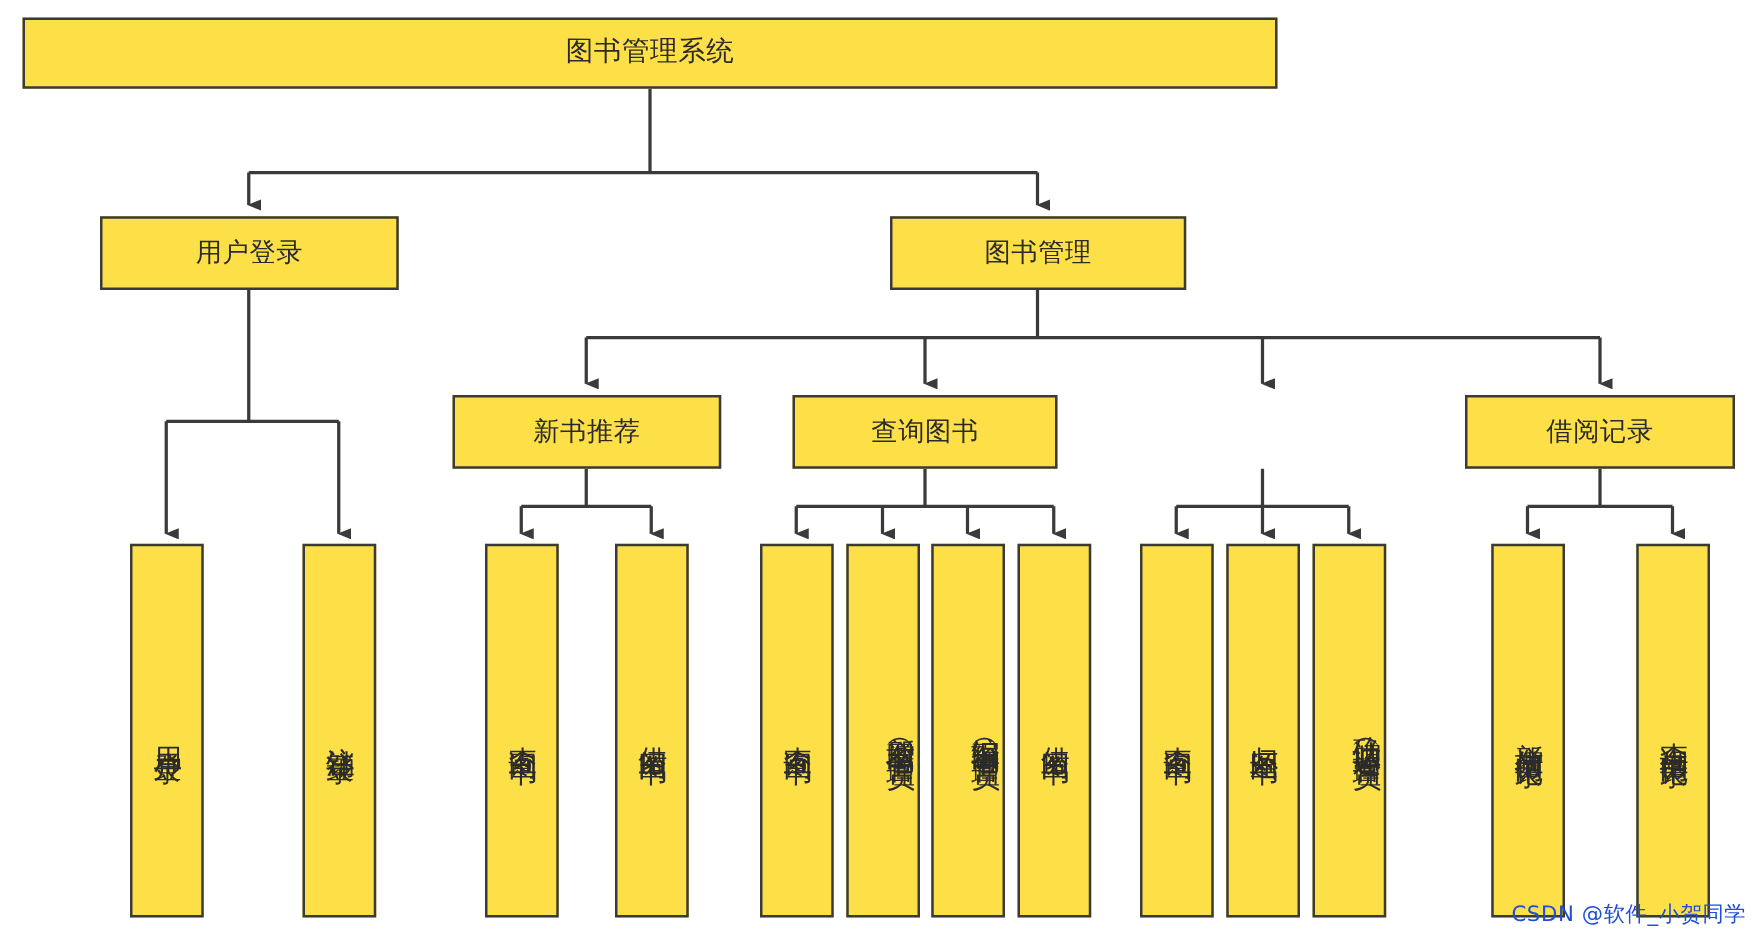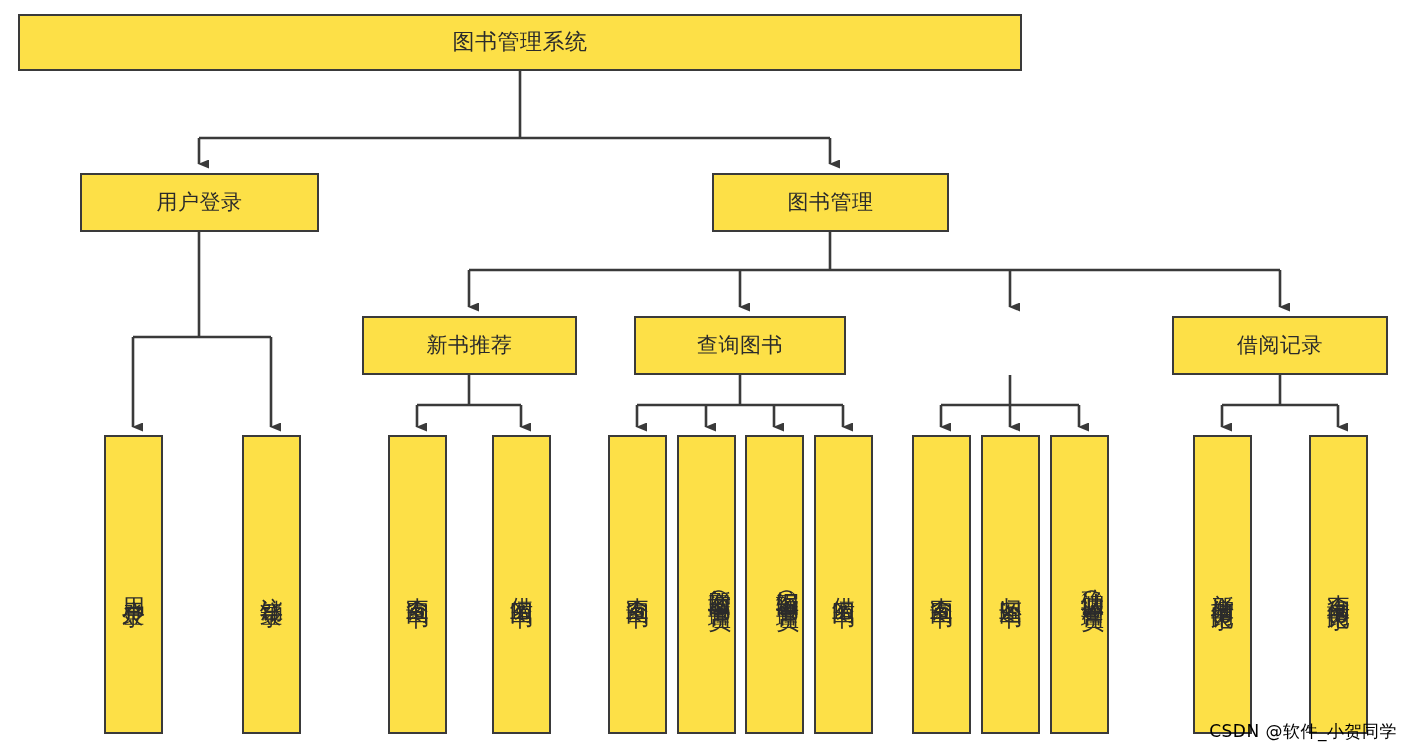--- a/index.html
+++ b/index.html
@@ -63,21 +63,21 @@
     align-items: flex-start;
   }
   .node.vert.centered {
     align-items: center;
   }
   #watermark {
     position: absolute;
     right: 8px;
     bottom: 4px;
     font-size: 17px;
-    color: #000000;
+    color: #1d4ed8;
     letter-spacing: 0.5px;
     white-space: nowrap;
     font-family: "DejaVu Sans", "Liberation Sans", sans-serif;
   }
 </style>
 </head>
 <body>
 
 <div id="diagram-root">
 

